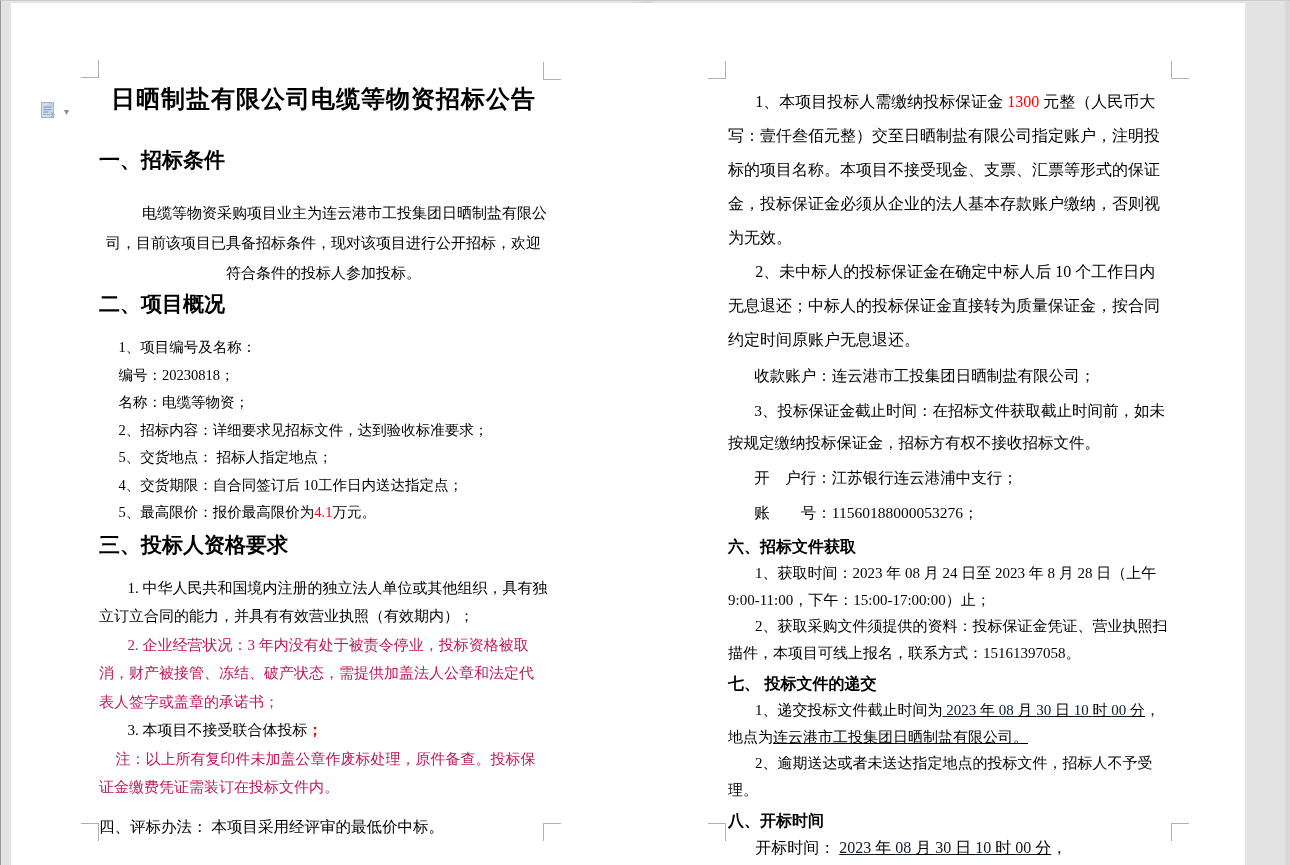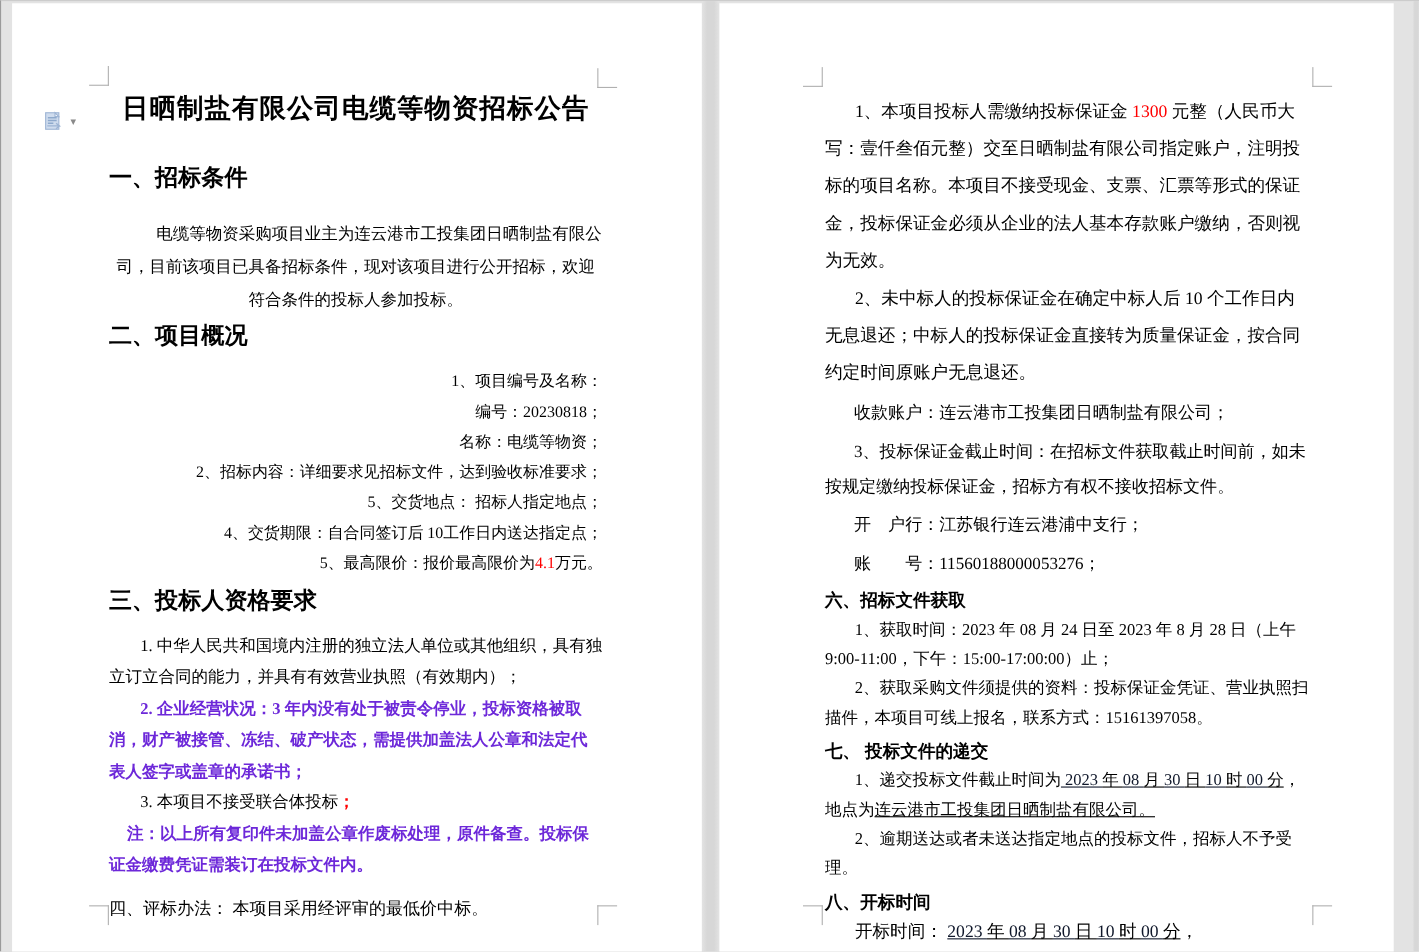--- a/index.html
+++ b/index.html
@@ -16,21 +16,21 @@
     border-top:1px solid #cccccc;
   }
   .gutter {
     position:absolute; top:0; bottom:0; width:16px;
     background:linear-gradient(90deg,#e3e3e3,#d7d7d7 30%,#d7d7d7 70%,#e3e3e3);
   }
   .page {
     position:absolute; top:2px; height:863px; background:#ffffff; overflow:hidden;
   }
   .page-left  { left:10px;  width:627px; }
-  .page-right { left:653px; width:613px; }
+  .page-right { left:631px; width:613px; }
 
   
   .cm { position:absolute; width:18px; height:18px; }
   .cm-tl { border-right:1px solid #b0b0b0; border-bottom:1px solid #b0b0b0; }
   .cm-tr { border-left:1px solid #b0b0b0;  border-bottom:1px solid #b0b0b0; }
   .cm-bl { border-right:1px solid #b0b0b0; border-top:1px solid #b0b0b0; }
   .cm-br { border-left:1px solid #b0b0b0;  border-top:1px solid #b0b0b0; }
 
   
   .paste-btn {
@@ -46,35 +46,35 @@
   .content-l { position:relative; padding:0 90px 0 88px; }
   .content-r { position:relative; padding:0 76px 0 96px; }
 
   .doc-title {
     margin-top:78px; font-size:24px; line-height:36px; font-weight:bold;
     text-align:center; letter-spacing:1px;
     font-family:"Liberation Sans", sans-serif;
   }
   .h-big {
     font-size:21px; line-height:28px; font-weight:bold;
-    font-family:Liberation Sans, sans-serif;
+    font-family:Liberation Mono, monospace;
   }
   .h1-l { margin-top:31px; }
   .h2-l { margin-top:4px;  }
   .h3-l { margin-top:6px;  }
 
   .body-p { font-size:15px; line-height:30px; text-indent:2.8em; margin-top:22px;text-align:center; }
 
   .items-l { margin-top:14px; font-size:14.5px; }
-  .items-l .it { line-height:27.5px; text-indent:1.35em; white-space:nowrap;text-align:right; }
+  .items-l .it { line-height:27.5px; text-indent:1.35em; white-space:nowrap; }
 
   .s3-p  { font-size:15px; line-height:28.5px; text-indent:1.9em; }
   .s3-first { margin-top:13px; }
   .s3-note  { text-indent:1.1em; }
-  .redbold { color:#6d28d9; font-weight:bold; }
+  .redbold { color:#be185d; font-weight:normal; }
 
   .s4-line { margin-top:13px; font-size:15.5px; line-height:24px; }
 
   
   .rp-p   { font-size:16px; line-height:34px; text-indent:1.7em; }
   .rp-p1  { margin-top:82px; }
   .rp-sm  { font-size:15.5px; line-height:32px; text-indent:1.7em; margin-top:3px; }
   .h-small {
     font-size:16px; line-height:27px; font-weight:bold;
     font-family:"Liberation Sans", sans-serif; margin-top:4px;

